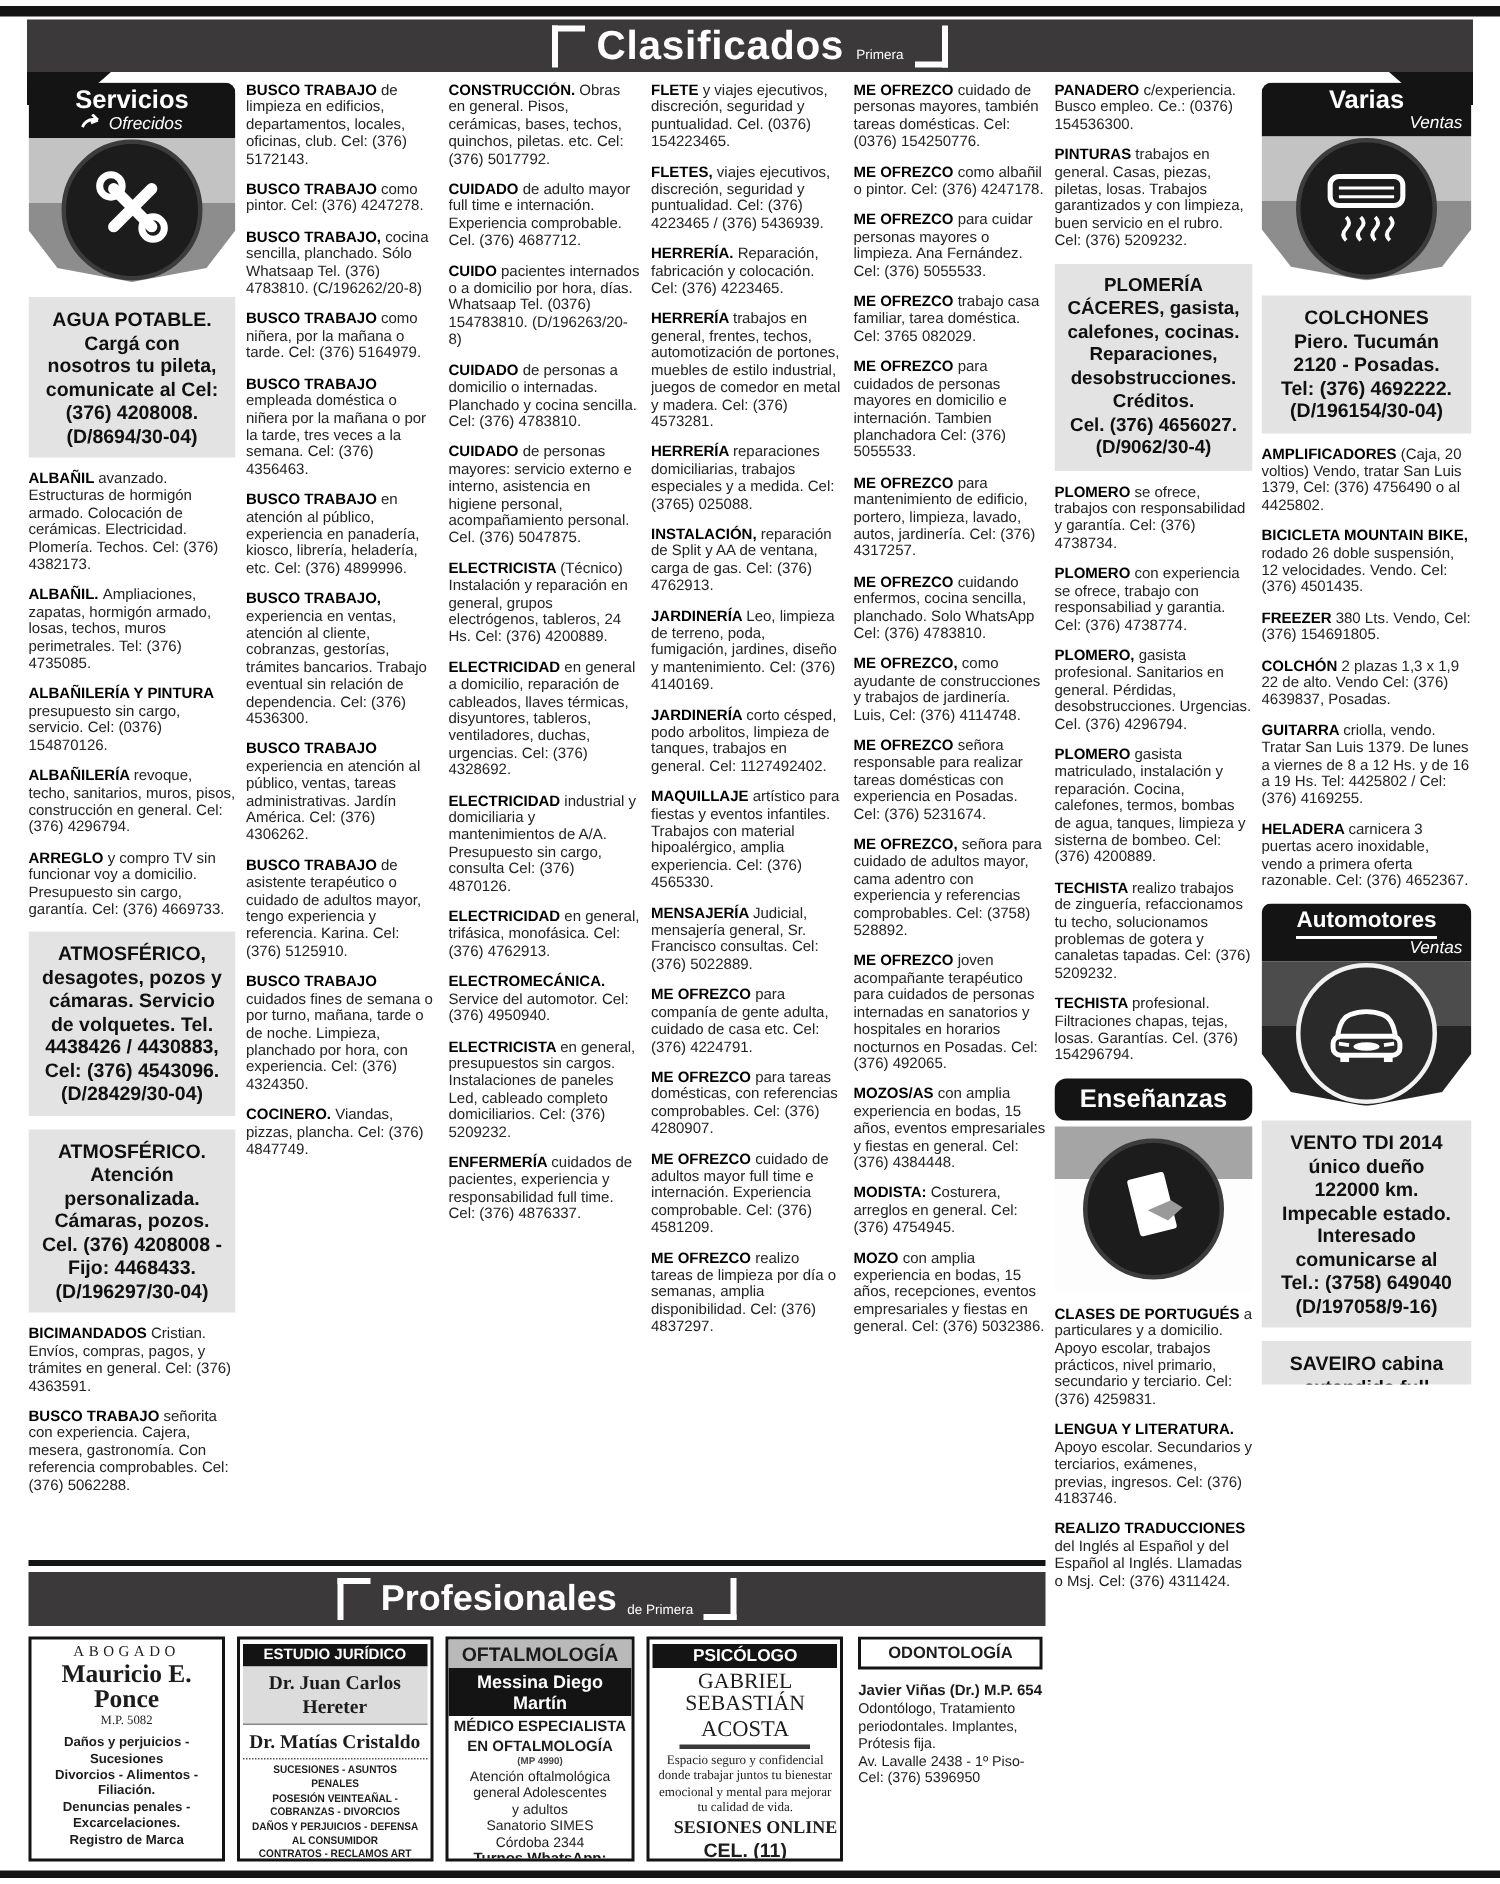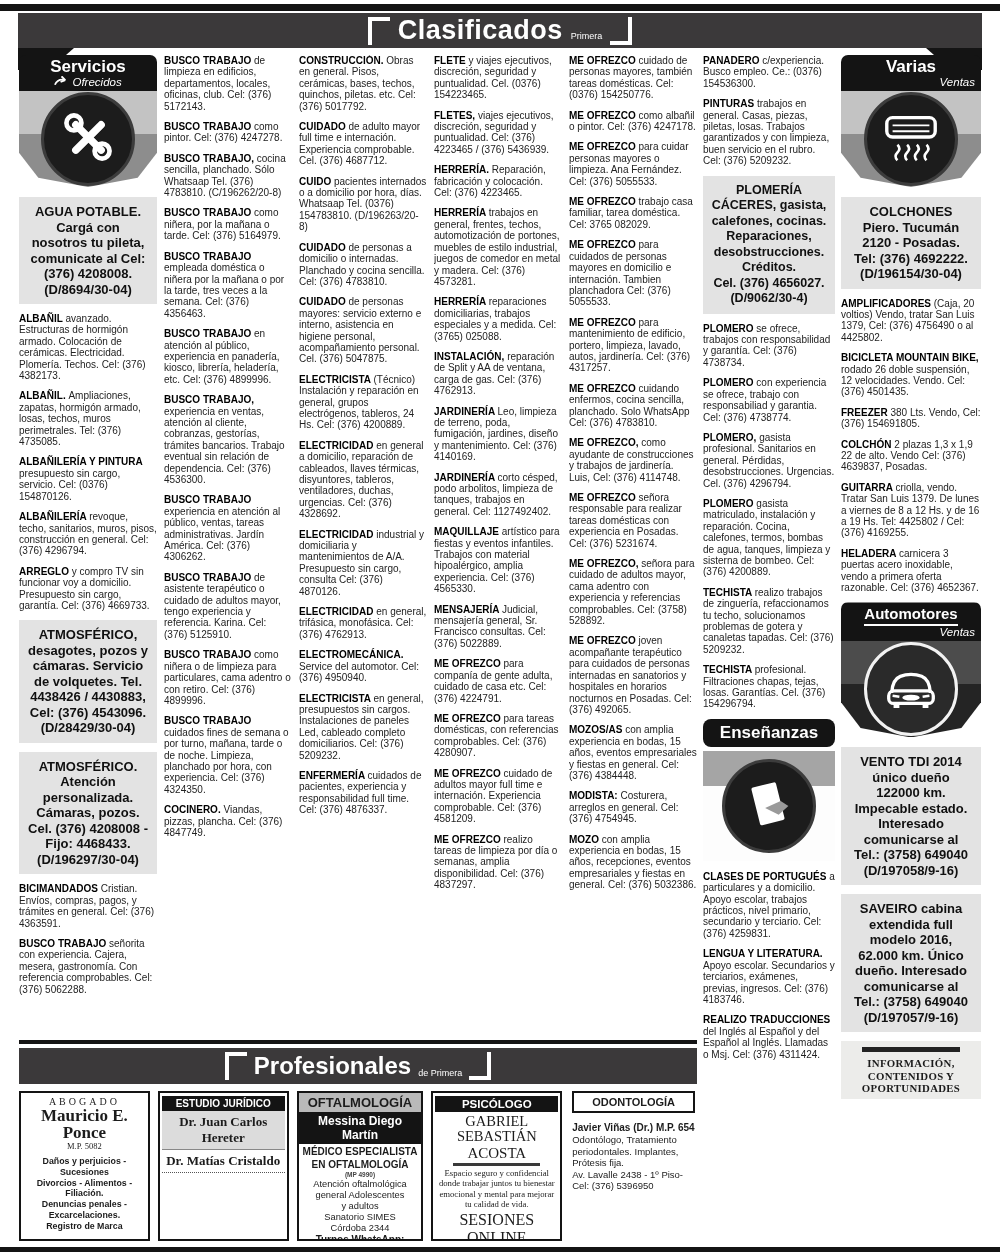--- a/index.html
+++ b/index.html
@@ -18,21 +18,21 @@
   .corner.cl{left:18px;clip-path:polygon(0 0,100% 0,55% 100%,0 100%);}
   .corner.cr{right:18px;clip-path:polygon(0 0,100% 0,100% 100%,45% 100%);}
 
   .main{position:absolute;top:55px;left:19px;width:962px;display:flex;gap:6px;}
   .left-group{width:678px;display:flex;flex-direction:column;}
   .cols5{display:flex;gap:7px;height:980px;overflow:hidden;}
   .col{overflow:hidden;}
   .c1{width:138px;flex:none;}
   .c2,.c3,.c4,.c5{flex:1;}
   .c6{width:132px;flex:none;height:1192px;}
-  .c7{width:140px;flex:none;height:1044px;}
+  .c7{width:140px;flex:none;height:868px;}
 
   .ad{font-size:10px;line-height:11.4px;margin-bottom:9px;color:#222;}
   .ad .lead{font-weight:bold;color:#000;}
   .ad.hl{background:#e3e3e3;font-weight:bold;text-align:center;color:#101010;
          font-size:13px;line-height:15.5px;padding:7px 3px;}
   .c6 .ad.hl{font-size:12.5px;}
   .c7 .ad.hl{font-size:13px;}
 
   
   .badge{margin-bottom:10px;}
@@ -84,21 +84,21 @@
   .pb3-spec{font-weight:bold;font-size:10px;line-height:11px;margin-top:2px;}
   .pb3-mp{font-size:6.5px;font-weight:bold;color:#444;margin:1px 0;}
   .pb3-body{font-size:9.3px;line-height:11px;}
   .pb3-wa{font-weight:bold;font-size:10px;line-height:12px;}
 
   .pb4-hdr{background:#141414;color:#fff;font-weight:bold;font-size:11.5px;padding:2px 0;}
   .pb4-n1{font-family:"Liberation Serif",serif;font-size:14.5px;line-height:15px;margin-top:2px;}
   .pb4-n2{font-family:"Liberation Serif",serif;font-size:15px;border-bottom:3px solid #3a3a3a;
           display:inline-block;padding:0 14px 1px;}
   .pb4-body{font-family:"Liberation Serif",serif;font-size:8.7px;line-height:10.4px;margin-top:2px;}
-  .pb4-sess{font-family:"Liberation Serif",serif;font-weight:normal;font-size:16px;margin-top:1px;}
+  .pb4-sess{font-family:"Liberation Serif",serif;font-weight:bold;font-size:12px;margin-top:1px;text-align:right;}
   .pb4-tel{font-weight:bold;font-size:13px;}
 
   .pb5{border:none;text-align:left;padding:0 2px;}
   .pb5-hdr{border:2px solid #141414;text-align:center;font-weight:bold;font-size:11px;
            padding:3px 0;margin-bottom:9px;}
   .pb5-name{font-weight:bold;font-size:10px;line-height:12px;}
   .pb5-body{font-size:9.5px;line-height:11.6px;}
 
   
   .promo{position:relative;background:#ececea;padding:6px 5px 36px;text-align:center;
@@ -174,21 +174,20 @@
         <div class="col c2">
             <div class="ad"><span class="lead">BUSCO TRABAJO </span>de limpieza en edificios, departamentos, locales, oficinas, club. Cel: (376) 5172143.</div>
             <div class="ad"><span class="lead">BUSCO TRABAJO </span>como pintor. Cel: (376) 4247278.</div>
             <div class="ad"><span class="lead">BUSCO TRABAJO, </span>cocina sencilla, planchado. Sólo Whatsaap Tel. (376) 4783810. (C/196262/20-8)</div>
             <div class="ad"><span class="lead">BUSCO TRABAJO </span>como niñera, por la mañana o tarde. Cel: (376) 5164979.</div>
             <div class="ad"><span class="lead">BUSCO TRABAJO </span>empleada doméstica o niñera por la mañana o por la tarde, tres veces a la semana. Cel: (376) 4356463.</div>
             <div class="ad"><span class="lead">BUSCO TRABAJO </span>en atención al público, experiencia en panadería, kiosco, librería, heladería, etc. Cel: (376) 4899996.</div>
             <div class="ad"><span class="lead">BUSCO TRABAJO, </span>experiencia en ventas, atención al cliente, cobranzas, gestorías, trámites bancarios. Trabajo eventual sin relación de dependencia. Cel: (376) 4536300.</div>
             <div class="ad"><span class="lead">BUSCO TRABAJO </span>experiencia en atención al público, ventas, tareas administrativas. Jardín América. Cel: (376) 4306262.</div>
             <div class="ad"><span class="lead">BUSCO TRABAJO </span>de asistente terapéutico o cuidado de adultos mayor, tengo experiencia y referencia. Karina. Cel: (376) 5125910.</div>
-            <div class="ad"><span class="lead">BUSCO TRABAJO </span>como niñera o de limpieza para particulares, cama adentro o con retiro. Cel: (376) 4899996.</div>
             <div class="ad"><span class="lead">BUSCO TRABAJO </span>cuidados fines de semana o por turno, mañana, tarde o de noche. Limpieza, planchado por hora, con experiencia. Cel: (376) 4324350.</div>
             <div class="ad"><span class="lead">COCINERO. </span>Viandas, pizzas, plancha. Cel: (376) 4847749.</div>
           </div>
         <div class="col c3">
             <div class="ad"><span class="lead">CONSTRUCCIÓN. </span>Obras en general. Pisos, cerámicas, bases, techos, quinchos, piletas. etc. Cel: (376) 5017792.</div>
             <div class="ad"><span class="lead">CUIDADO </span>de adulto mayor full time e internación. Experiencia comprobable. Cel. (376) 4687712.</div>
             <div class="ad"><span class="lead">CUIDO </span>pacientes internados o a domicilio por hora, días. Whatsaap Tel. (0376) 154783810. (D/196263/20-8)</div>
             <div class="ad"><span class="lead">CUIDADO </span>de personas a domicilio o internadas. Planchado y cocina sencilla. Cel: (376) 4783810.</div>
             <div class="ad"><span class="lead">CUIDADO </span>de personas mayores: servicio externo e interno, asistencia en higiene personal, acompañamiento personal. Cel. (376) 5047875.</div>
             <div class="ad"><span class="lead">ELECTRICISTA </span>(Técnico) Instalación y reparación en general, grupos electrógenos, tableros, 24 Hs. Cel: (376) 4200889.</div>
@@ -252,20 +251,26 @@
                 <div>Denuncias penales - Excarcelaciones.</div>
                 <div>Registro de Marca</div>
               </div>
             <div class="pb1-pill">CEL. (3764) 154668181</div>
           </div>
 
           <div class="pbox">
             <div class="pb2-hdr">ESTUDIO JURÍDICO</div>
             <div class="pb2-n1">Dr. Juan Carlos Hereter</div>
             <div class="pb2-n2">Dr. Matías Cristaldo</div>
+            <div class="pb2-svc">
+                <div>SUCESIONES - ASUNTOS PENALES</div>
+                <div>POSESIÓN VEINTEAÑAL - COBRANZAS - DIVORCIOS</div>
+                <div>DAÑOS Y PERJUICIOS - DEFENSA AL CONSUMIDOR</div>
+                <div>CONTRATOS - RECLAMOS ART</div>
+              </div>
 
           </div>
 
           <div class="pbox pb3">
             <div class="pb3-hdr">OFTALMOLOGÍA</div>
             <div class="pb3-name">Messina Diego Martín</div>
             <div class="pb3-spec">MÉDICO ESPECIALISTA</div>
             <div class="pb3-spec">EN OFTALMOLOGÍA</div>
             <div class="pb3-mp">(MP 4990)</div>
             <div class="pb3-body">

